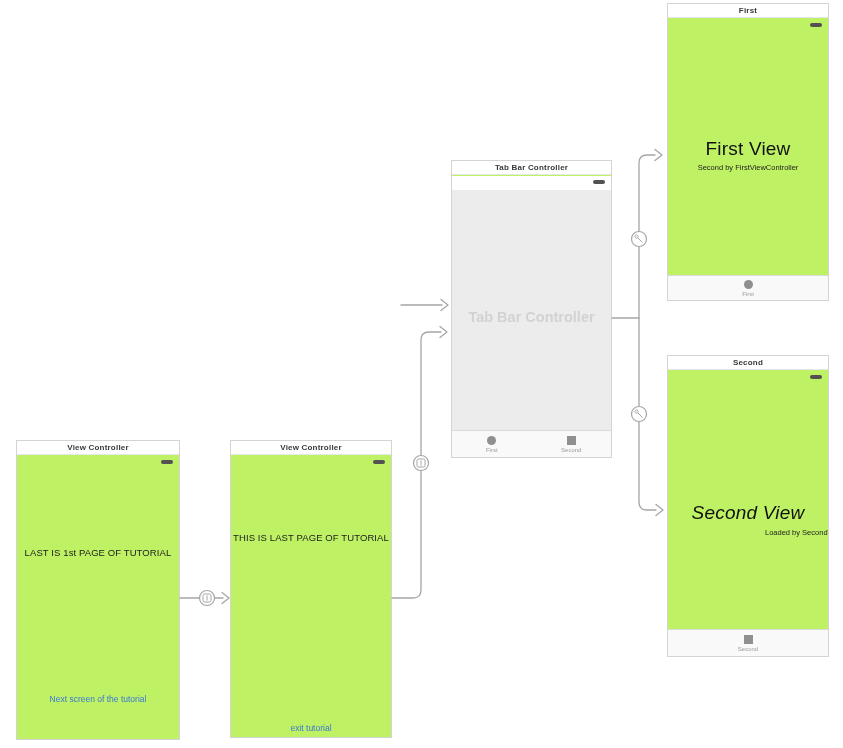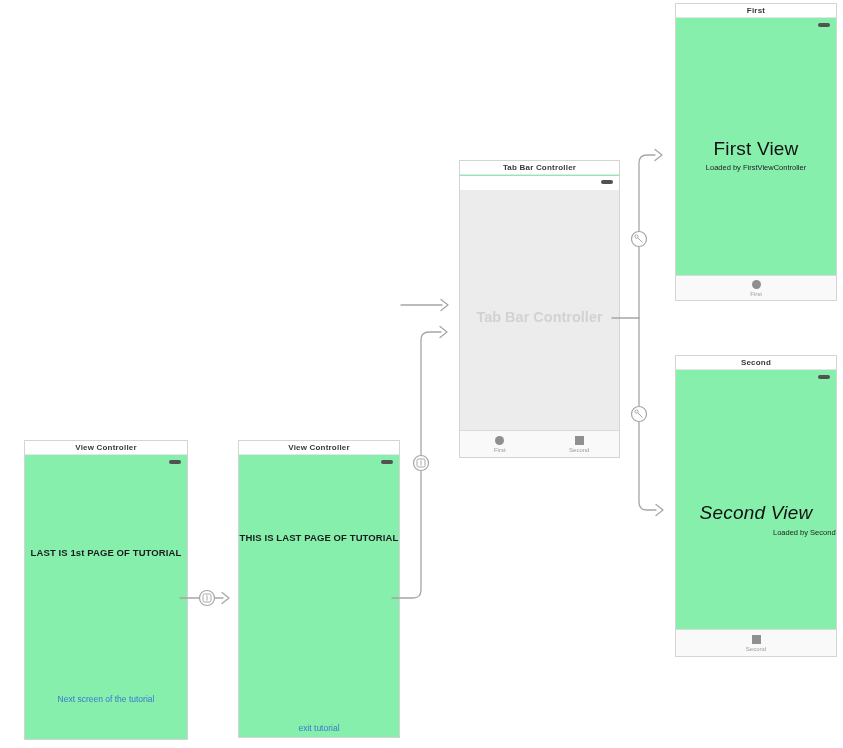--- a/index.html
+++ b/index.html
@@ -5,22 +5,22 @@
   * { margin:0; padding:0; box-sizing:border-box; }
   html,body { background:#ffffff; }
   body { font-family:"Liberation Sans","DejaVu Sans",sans-serif; }
   #canvas {
     position:relative; width:843px; height:748px; background:#ffffff;
     overflow:hidden;
   }
   svg.wires { position:absolute; left:0; top:0; z-index:5; pointer-events:none; }
 
   .scene {
-    position:absolute; background:#86efac; border:1px solid #d4d4d4;
-    overflow:hidden; z-index:2;margin-left:8px;
+    position:absolute; background:#bef264; border:1px solid #d4d4d4;
+    overflow:hidden; z-index:2;
   }
   .scene-title {
     position:absolute; left:0; right:0; top:0; height:14px;
     border-bottom:1px solid #e6e6e6; background:#ffffff;
     display:flex; align-items:center; justify-content:center;
     font-size:8px; font-weight:600; color:#3a3a3a; letter-spacing:.2px;
   }
   .battery {
     position:absolute; width:12px; height:4px; background:#525252;
     border-radius:2px;
@@ -47,21 +47,21 @@
   .tab-item {
     display:flex; flex-direction:column; align-items:center; gap:2px;
     flex:1 1 0;
   }
   .tab-circle { width:9px; height:9px; border-radius:50%; background:#8f8f8f; }
   .tab-square { width:9px; height:9px; background:#8f8f8f; }
   .tab-label { font-size:6px; color:#9b9b9b; line-height:6px; }
 
   .big-heading { font-size:19px; color:#111; line-height:21px; letter-spacing:.2px; }
   .sub-heading { font-size:7.5px; color:#222; margin-top:4px; }
-  .body-label  { font-size:9.5px; color:#1c1c1e; letter-spacing:.1px;font-weight:bold; }
+  .body-label  { font-size:9.5px; color:#1c1c1e; letter-spacing:.1px; }
   .link-label  { font-size:8.5px; color:#3e76d4; cursor:pointer; }
   .clip-label  { position:absolute; font-size:7.5px; color:#222; white-space:nowrap; }
 </style>
 </head>
 <body>
 
 <div id="canvas">
 
   <svg class="wires" width="843" height="748" viewBox="0 0 843 748">
     <g stroke="#a6a6a6" stroke-width="1.3" fill="none" stroke-linejoin="round" stroke-linecap="round">
@@ -143,21 +143,21 @@
         <div class="tab-label">Second</div>
       </div>
     </div>
   </div>
 
   <div class="scene" style="left:667px; top:3px; width:162px; height:298px;">
     <div class="scene-title">First</div>
     <div class="battery" style="top:19px; right:6px;"></div>
     <div class="center-text" style="top:134px;">
       <div class="big-heading">First View</div>
-      <div class="sub-heading">Loaded by FirstViewController</div>
+      <div class="sub-heading">Second by FirstViewController</div>
     </div>
     <div class="tabbar" style="height:25px;">
       <div class="tab-item">
         <div class="tab-circle"></div>
         <div class="tab-label">First</div>
       </div>
     </div>
   </div>
 
   <div class="scene" style="left:667px; top:355px; width:162px; height:302px;">

